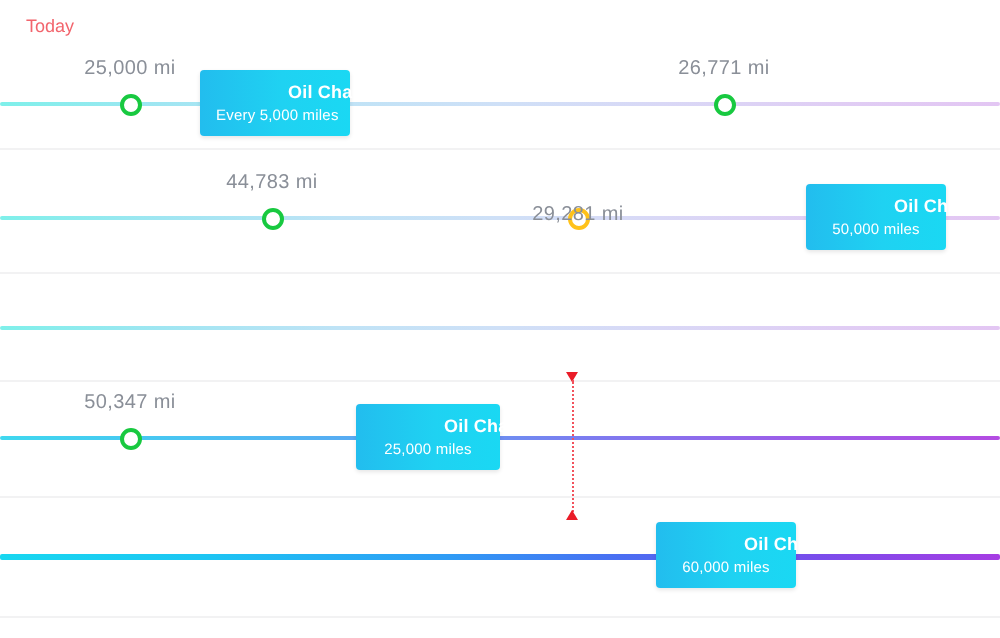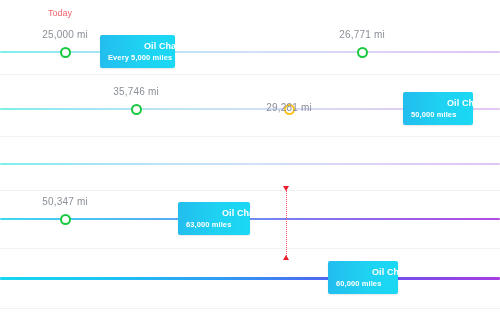--- a/index.html
+++ b/index.html
@@ -105,24 +105,25 @@
     font-size: 9px;
     font-weight: bold;
     line-height: 12px;
     white-space: nowrap;
     letter-spacing: 0.1px;
     margin-left: 36px;
   }
   .service-sub {
     display: block;
     font-size: 7.5px;
-    font-weight: bold;
+    font-weight: normal;
     line-height: 11px;
     white-space: nowrap;
     letter-spacing: 0.1px;
+    text-align: center;
   }
 
   
   #today-marker {
     position: absolute;
     left: 283px;
     top: 186px;
     width: 7px;
     height: 74px;
   }
@@ -172,39 +173,39 @@
     <div class="marker green" style="left: 59.5px; top: 46.5px; border-color: rgb(24, 201, 64);"></div>
     <div class="mile-label" style="left: 65px; top: 29px; color: rgb(138, 143, 152);">25,000 mi</div>
     <div class="marker green" style="left: 356.5px; top: 46.5px; border-color: rgb(24, 201, 64);"></div>
     <div class="mile-label" style="left: 362px; top: 29px; color: rgb(138, 143, 152);">26,771 mi</div>
     <div class="service-box" style="left: 100px; top: 35px; width: 75px; height: 33px;">
       <span class="service-title">Oil Change</span>
       <span class="service-sub">Every 5,000 miles</span>
     </div>
     <div class="rail pale" style="top: 108px;"></div>
     <div class="marker green" style="left: 130.5px; top: 103.5px; border-color: rgb(24, 201, 64);"></div>
-    <div class="mile-label" style="left: 136px; top: 86px; color: rgb(138, 143, 152);">35,746 mi</div>
+    <div class="mile-label" style="left: 136px; top: 86px; color: rgb(138, 143, 152);">44,783 mi</div>
     <div class="marker amber" style="left: 283.5px; top: 103.5px; border-color: rgb(255, 194, 26);"></div>
     <div class="mile-label" style="left: 289px; top: 86px; color: rgb(138, 143, 152); margin-top: 16px;">29,281 mi</div>
     <div class="service-box" style="left: 403px; top: 92px; width: 70px; height: 33px;">
       <span class="service-title">Oil Change</span>
       <span class="service-sub">50,000 miles</span>
     </div>
     <div class="rail pale" style="top: 163px;"></div>
     <div class="rail mid" style="top: 218px;"></div>
     <div class="marker green" style="left: 59.5px; top: 213.5px; border-color: rgb(24, 201, 64);"></div>
     <div class="mile-label" style="left: 65px; top: 196px; color: rgb(138, 143, 152);">50,347 mi</div>
     <div class="service-box" style="left: 178px; top: 202px; width: 72px; height: 33px;">
       <span class="service-title">Oil Change</span>
-      <span class="service-sub">63,000 miles</span>
+      <span class="service-sub">25,000 miles</span>
     </div>
     <div class="rail bold" style="top: 277px;"></div>
     <div class="service-box" style="left: 328px; top: 261px; width: 70px; height: 33px;">
       <span class="service-title">Oil Change</span>
       <span class="service-sub">60,000 miles</span>
     </div>
     <div id="today-marker">
       <div id="today-arrow-top" class="today-arrow"></div>
       <div id="today-line"></div>
       <div id="today-arrow-bottom" class="today-arrow"></div>
     </div>
-    <div id="today-label" style="color: rgb(242, 101, 109); margin-left: 35px;">Today</div>
+    <div id="today-label" style="color: rgb(242, 101, 109);">Today</div>
   </div>
 
 </body></html>

